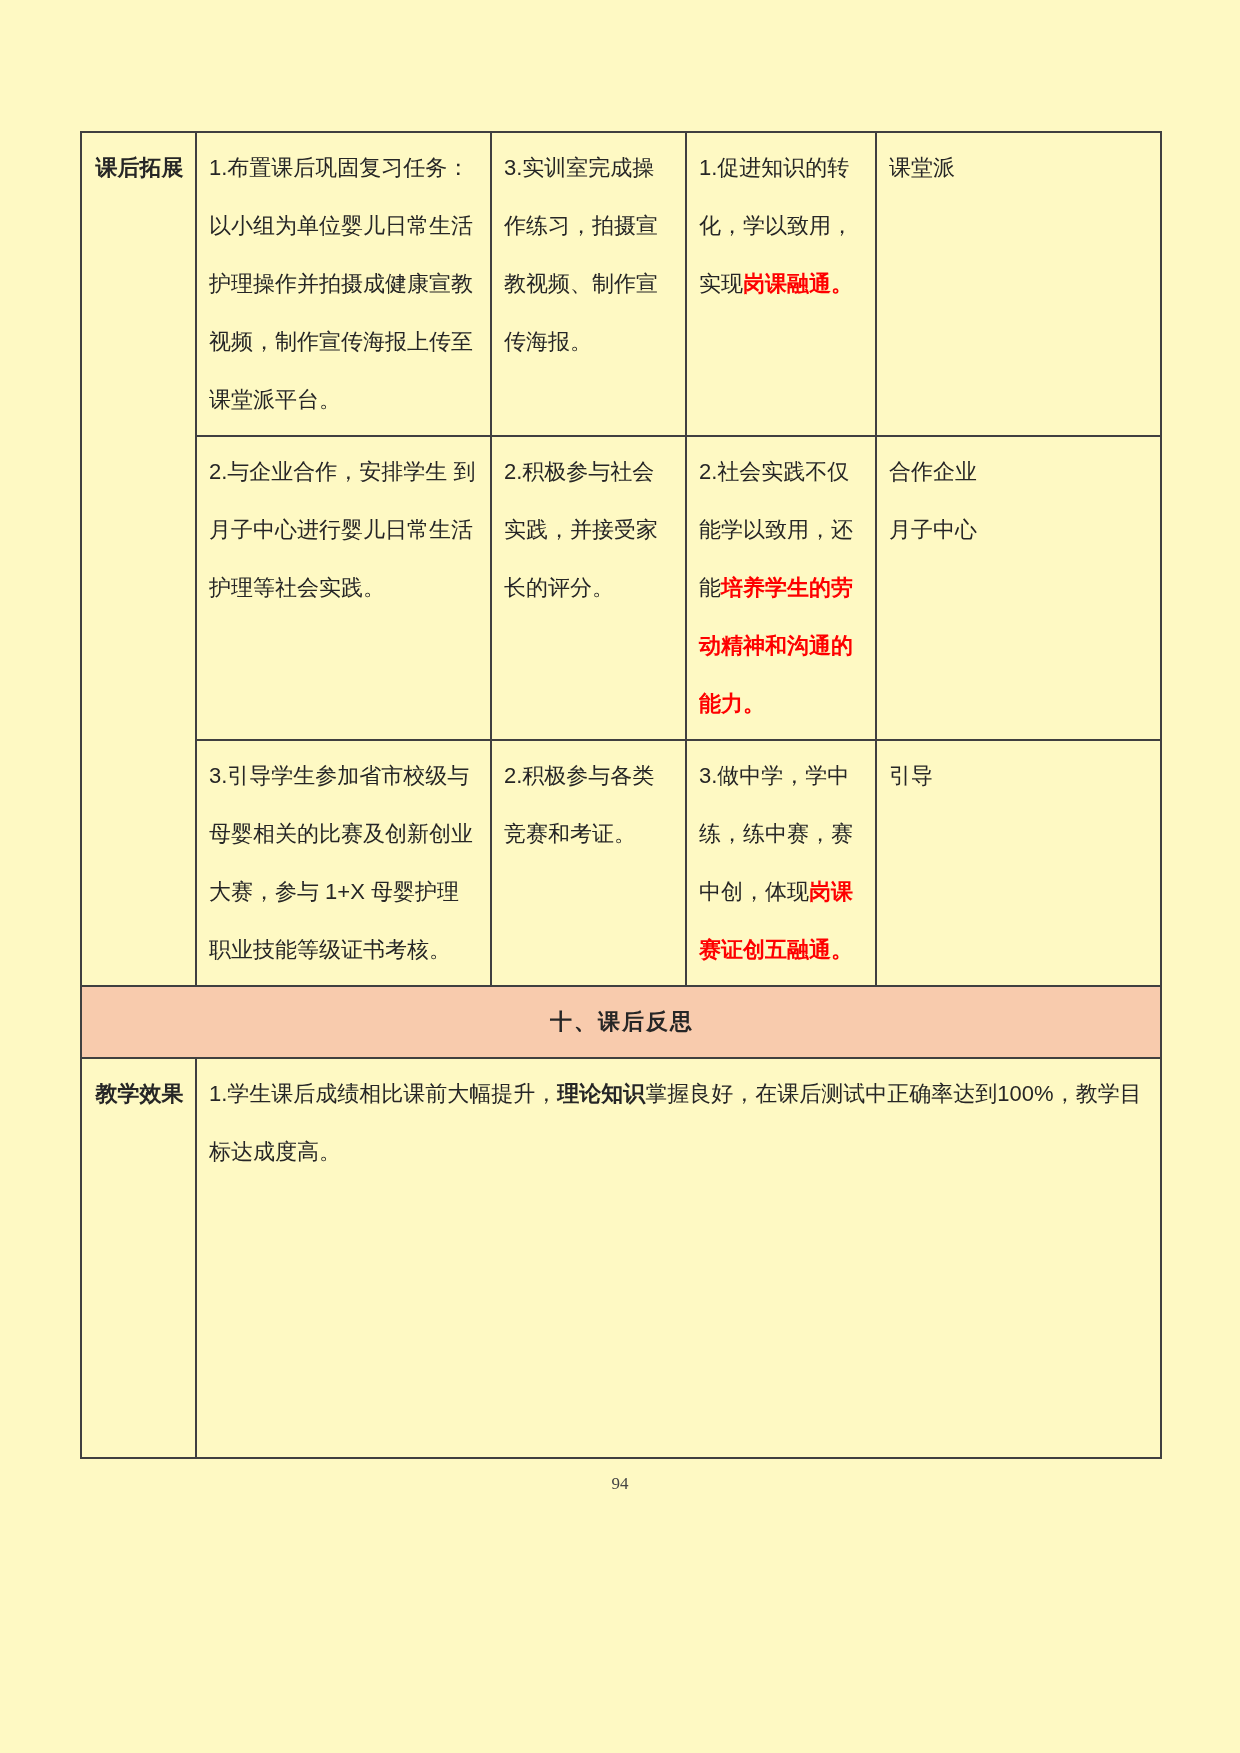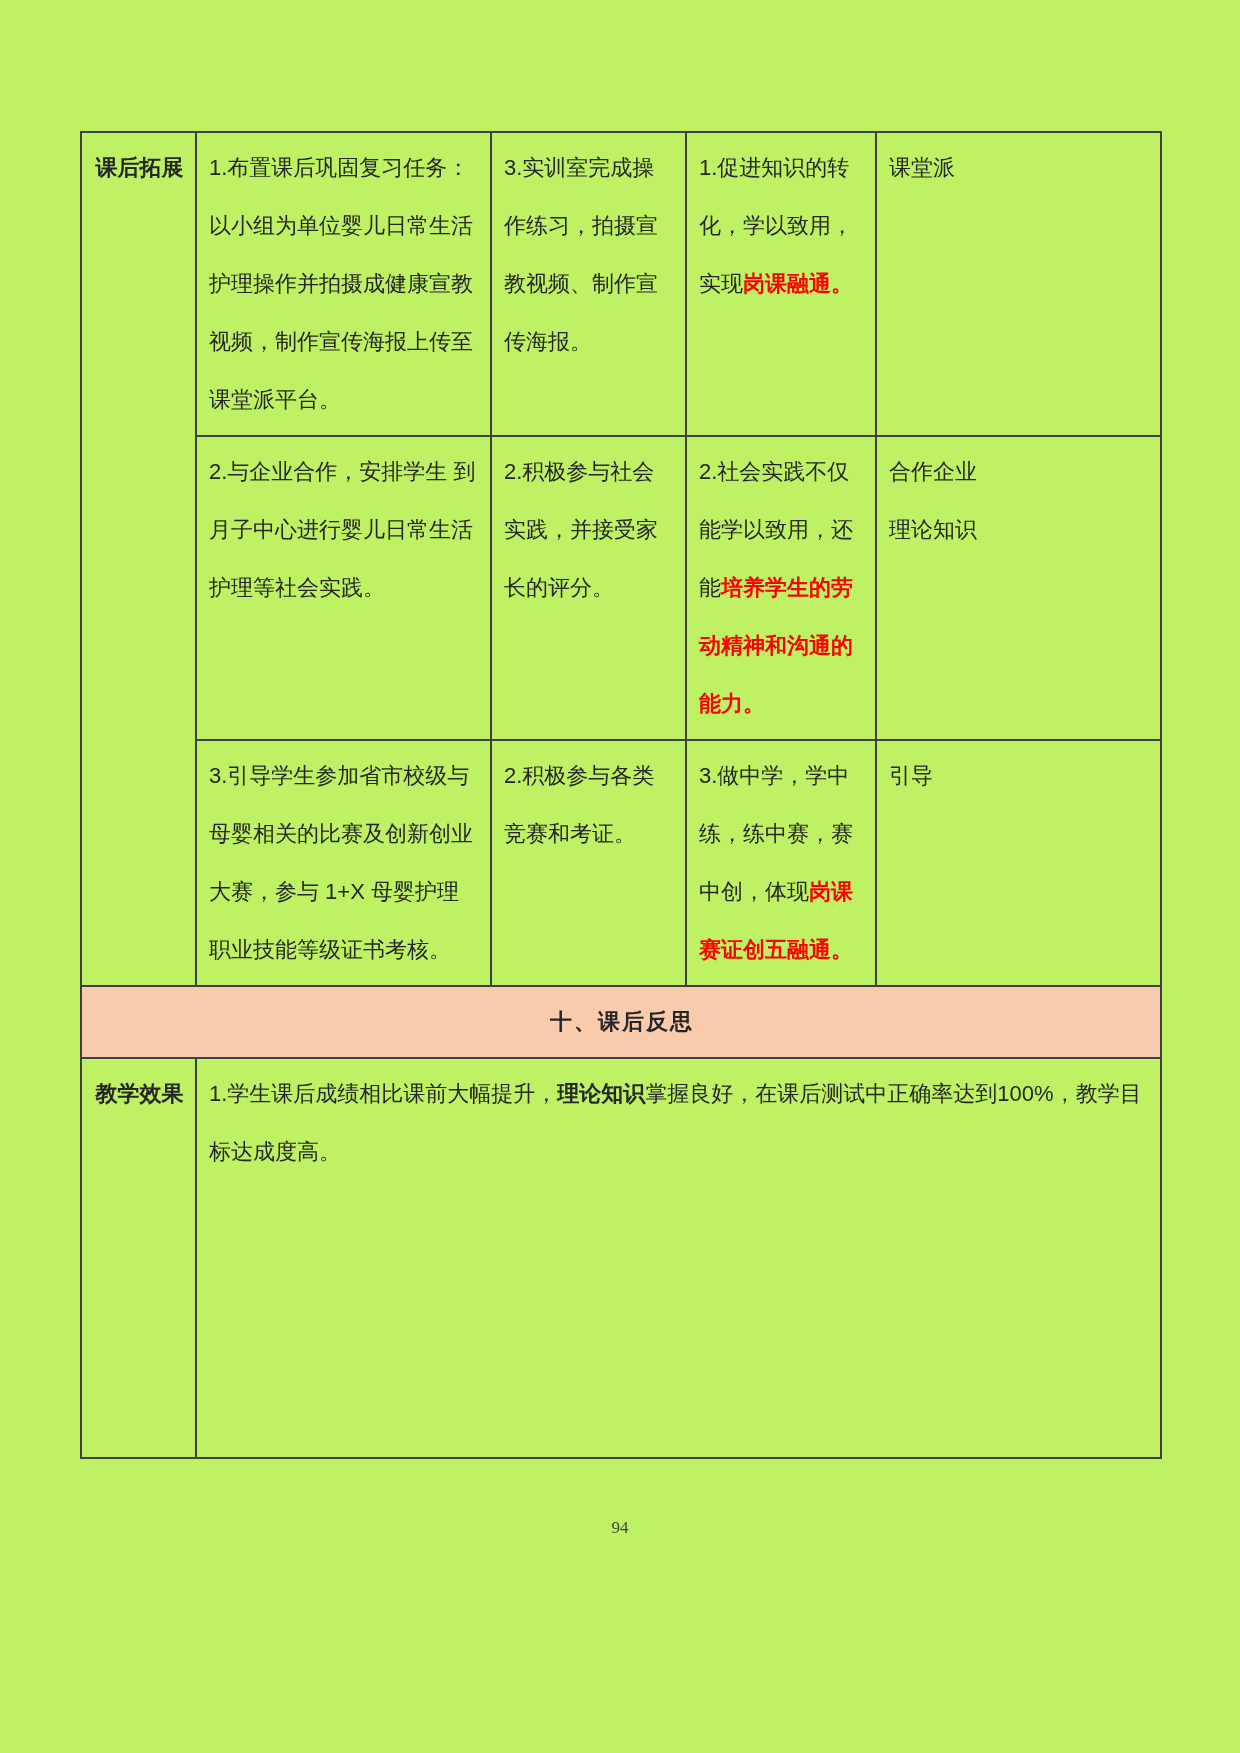--- a/index.html
+++ b/index.html
@@ -2,21 +2,21 @@
 <html><head>
 <meta charset="utf-8">
 <style>
   * { margin:0; padding:0; box-sizing:border-box; }
   html,body { background:#ffffff; }
   body {
     width:1240px; height:1753px; position:relative;
     font-family:"Liberation Sans","DejaVu Sans",sans-serif;
     color:#262626;
   }
-  .page { position:absolute; inset:0; background:#bef264; }
+  .page { position:absolute; inset:0; background:#fef9c3; }
 
   table.main {
     position:absolute; left:80px; top:131px; width:1080px;
     border-collapse:collapse; table-layout:fixed;
   }
   table.main td {
     border:2px solid #404040;
     vertical-align:top;
     padding:6px 10px 6px 12px;
     font-size:22px;
@@ -49,21 +49,20 @@
     color:#000000;
     line-height:40px;
     letter-spacing:2px;
     padding:8px 0;
   }
 
   .page-number {
     position:absolute; top:1474px; left:0; width:100%;
     text-align:center; font-size:17px; color:#444444;
     font-family:"Liberation Serif","DejaVu Serif",serif;
-    margin-top:44px;
   }
 </style>
 </head>
 <body>
 
 <div class="page">
 
   <table class="main">
     <colgroup>
       <col style="width:115px">
@@ -97,21 +96,21 @@
         <span>2.与企业合作，安排学生 到月子中心进行婴儿日常生活护理等社会实践。</span>
       </td>
       <td>
         <span>2.积极参与社会实践，并接受家长的评分。</span>
       </td>
       <td>
         <span>2.社会实践不仅能学以致用，还能</span><span class="red-em">培养学生的劳动精神和沟通的能力。</span>
       </td>
       <td>
         <span class="pre-line">合作企业
-理论知识</span>
+月子中心</span>
       </td>
     </tr>
 
     <tr class="r3">
       <td>
         <span>3.引导学生参加省市校级与母婴相关的比赛及创新创业大赛，参与 1+X 母婴护理职业技能等级证书考核。</span>
       </td>
       <td>
         <span>2.积极参与各类竞赛和考证。</span>
       </td>

